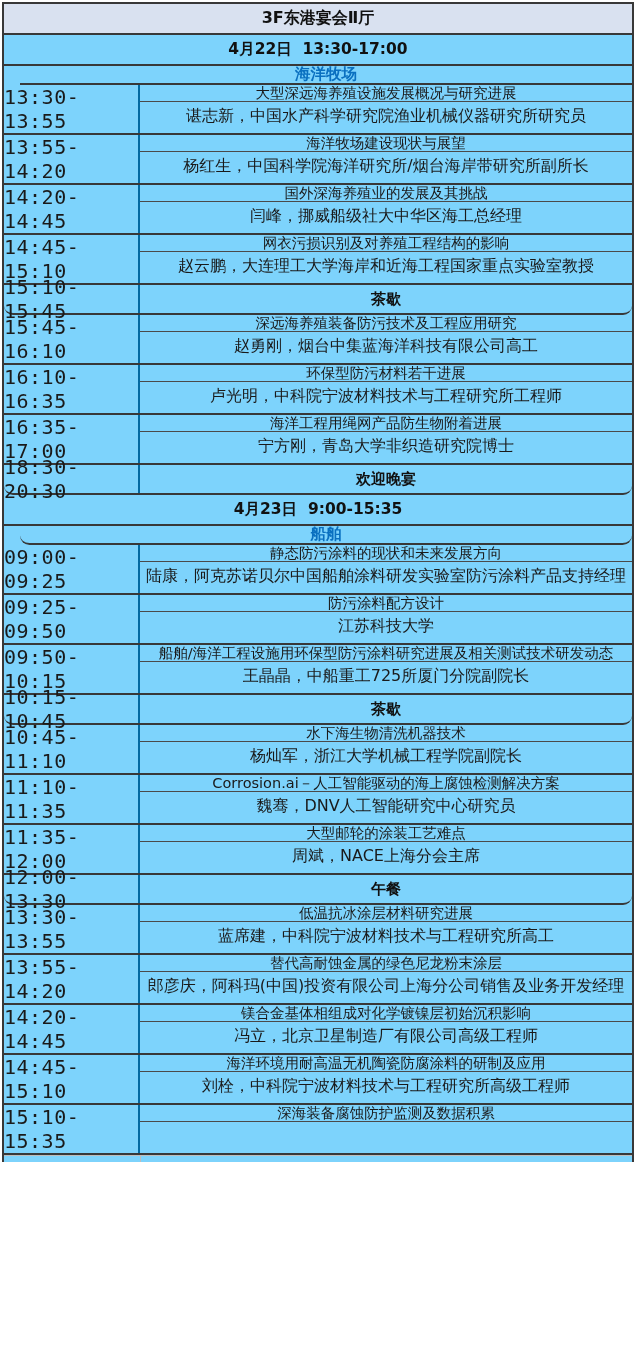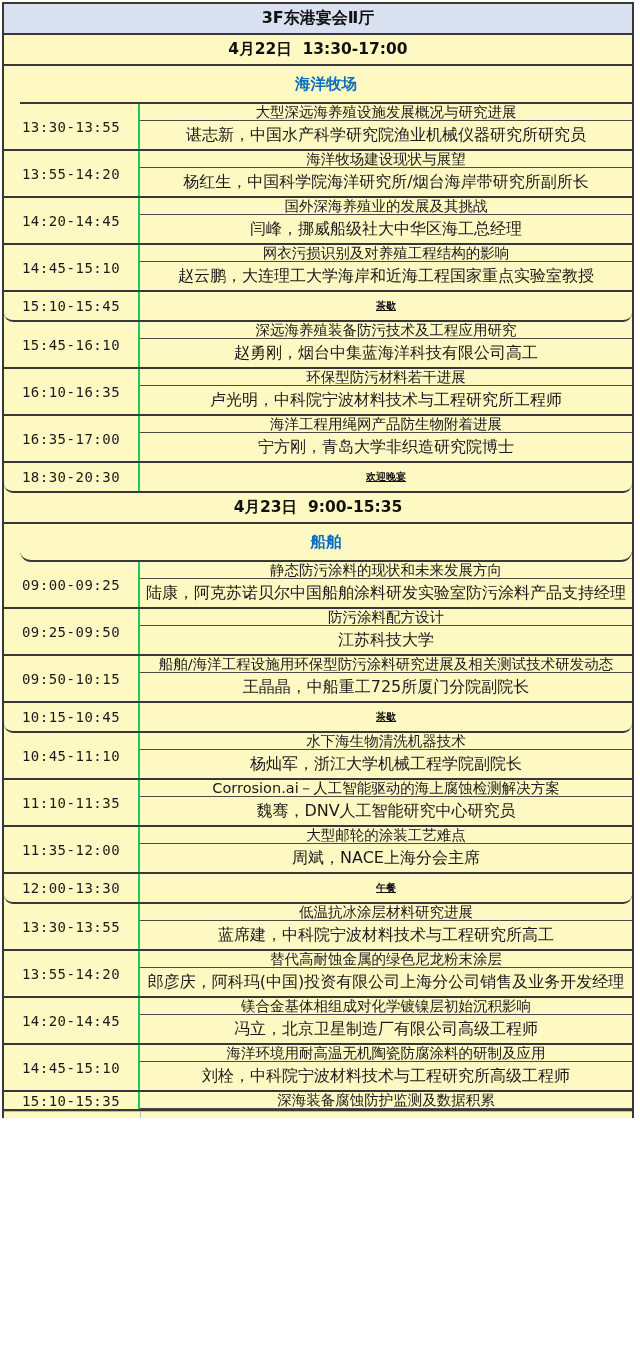--- a/index.html
+++ b/index.html
@@ -14,21 +14,21 @@
     overflow: hidden;
     position: relative;
   }
   .table {
     position: absolute;
     left: 2px;
     top: 2px;
     width: 632px;
     border: 2px solid #383838;
     border-bottom: none;
-    background: #fef9c3;
+    background: #7dd3fc;
     box-sizing: border-box;
   }
   .row {
     display: flex;
     align-items: center;
     justify-content: center;
     text-align: center;
     border-bottom: 2px solid #383838;
     box-sizing: border-box;
     white-space: pre;
@@ -40,39 +40,39 @@
     font-size: 16px;
     color: #111;
   }
   .date-header {
     height: 31px;
     font-weight: bold;
     font-size: 15.5px;
     color: #111;
   }
   .section-header {
-    height: 38px;
+    height: 19px;
     font-weight: bold;
     font-size: 15.5px;
     margin-left: 16px;
   }
   .session {
     display: flex;
     border-bottom: 2px solid #383838;
     box-sizing: border-box;
   }
   .time-cell {
     width: 136px;
     min-width: 136px;
-    border-right: 2px solid #22c55e;
+    border-right: 2px solid #0369a1;
     display: flex;
     align-items: center;
     justify-content: center;
     font-family: "DejaVu Sans Mono", "Liberation Mono", monospace;
-    font-size: 14px;
+    font-size: 20px;
     color: #1a1a1a;
     letter-spacing: 0.5px;
     box-sizing: border-box;
   }
   .content-cell {
     flex: 1;
     display: flex;
     flex-direction: column;
     box-sizing: border-box;
   }
@@ -102,23 +102,22 @@
   .break-row .content-cell {
     align-items: center;
     justify-content: center;
   }
   .break-label {
     height: 28px;
     display: flex;
     align-items: center;
     justify-content: center;
     font-weight: bold;
-    font-size: 10px;
+    font-size: 15px;
     color: #111;
-    text-decoration: underline;
   }
   .session.single-row { height: 30px; border-radius: 9px; }
   .partial-next-row {
     height: 6px;
     border-top: 1px solid #bdbdbd;
     display: flex;
   }
   .partial-next-row .p-time {
     width: 136px;
     border-right: 1px solid #bdbdbd;

